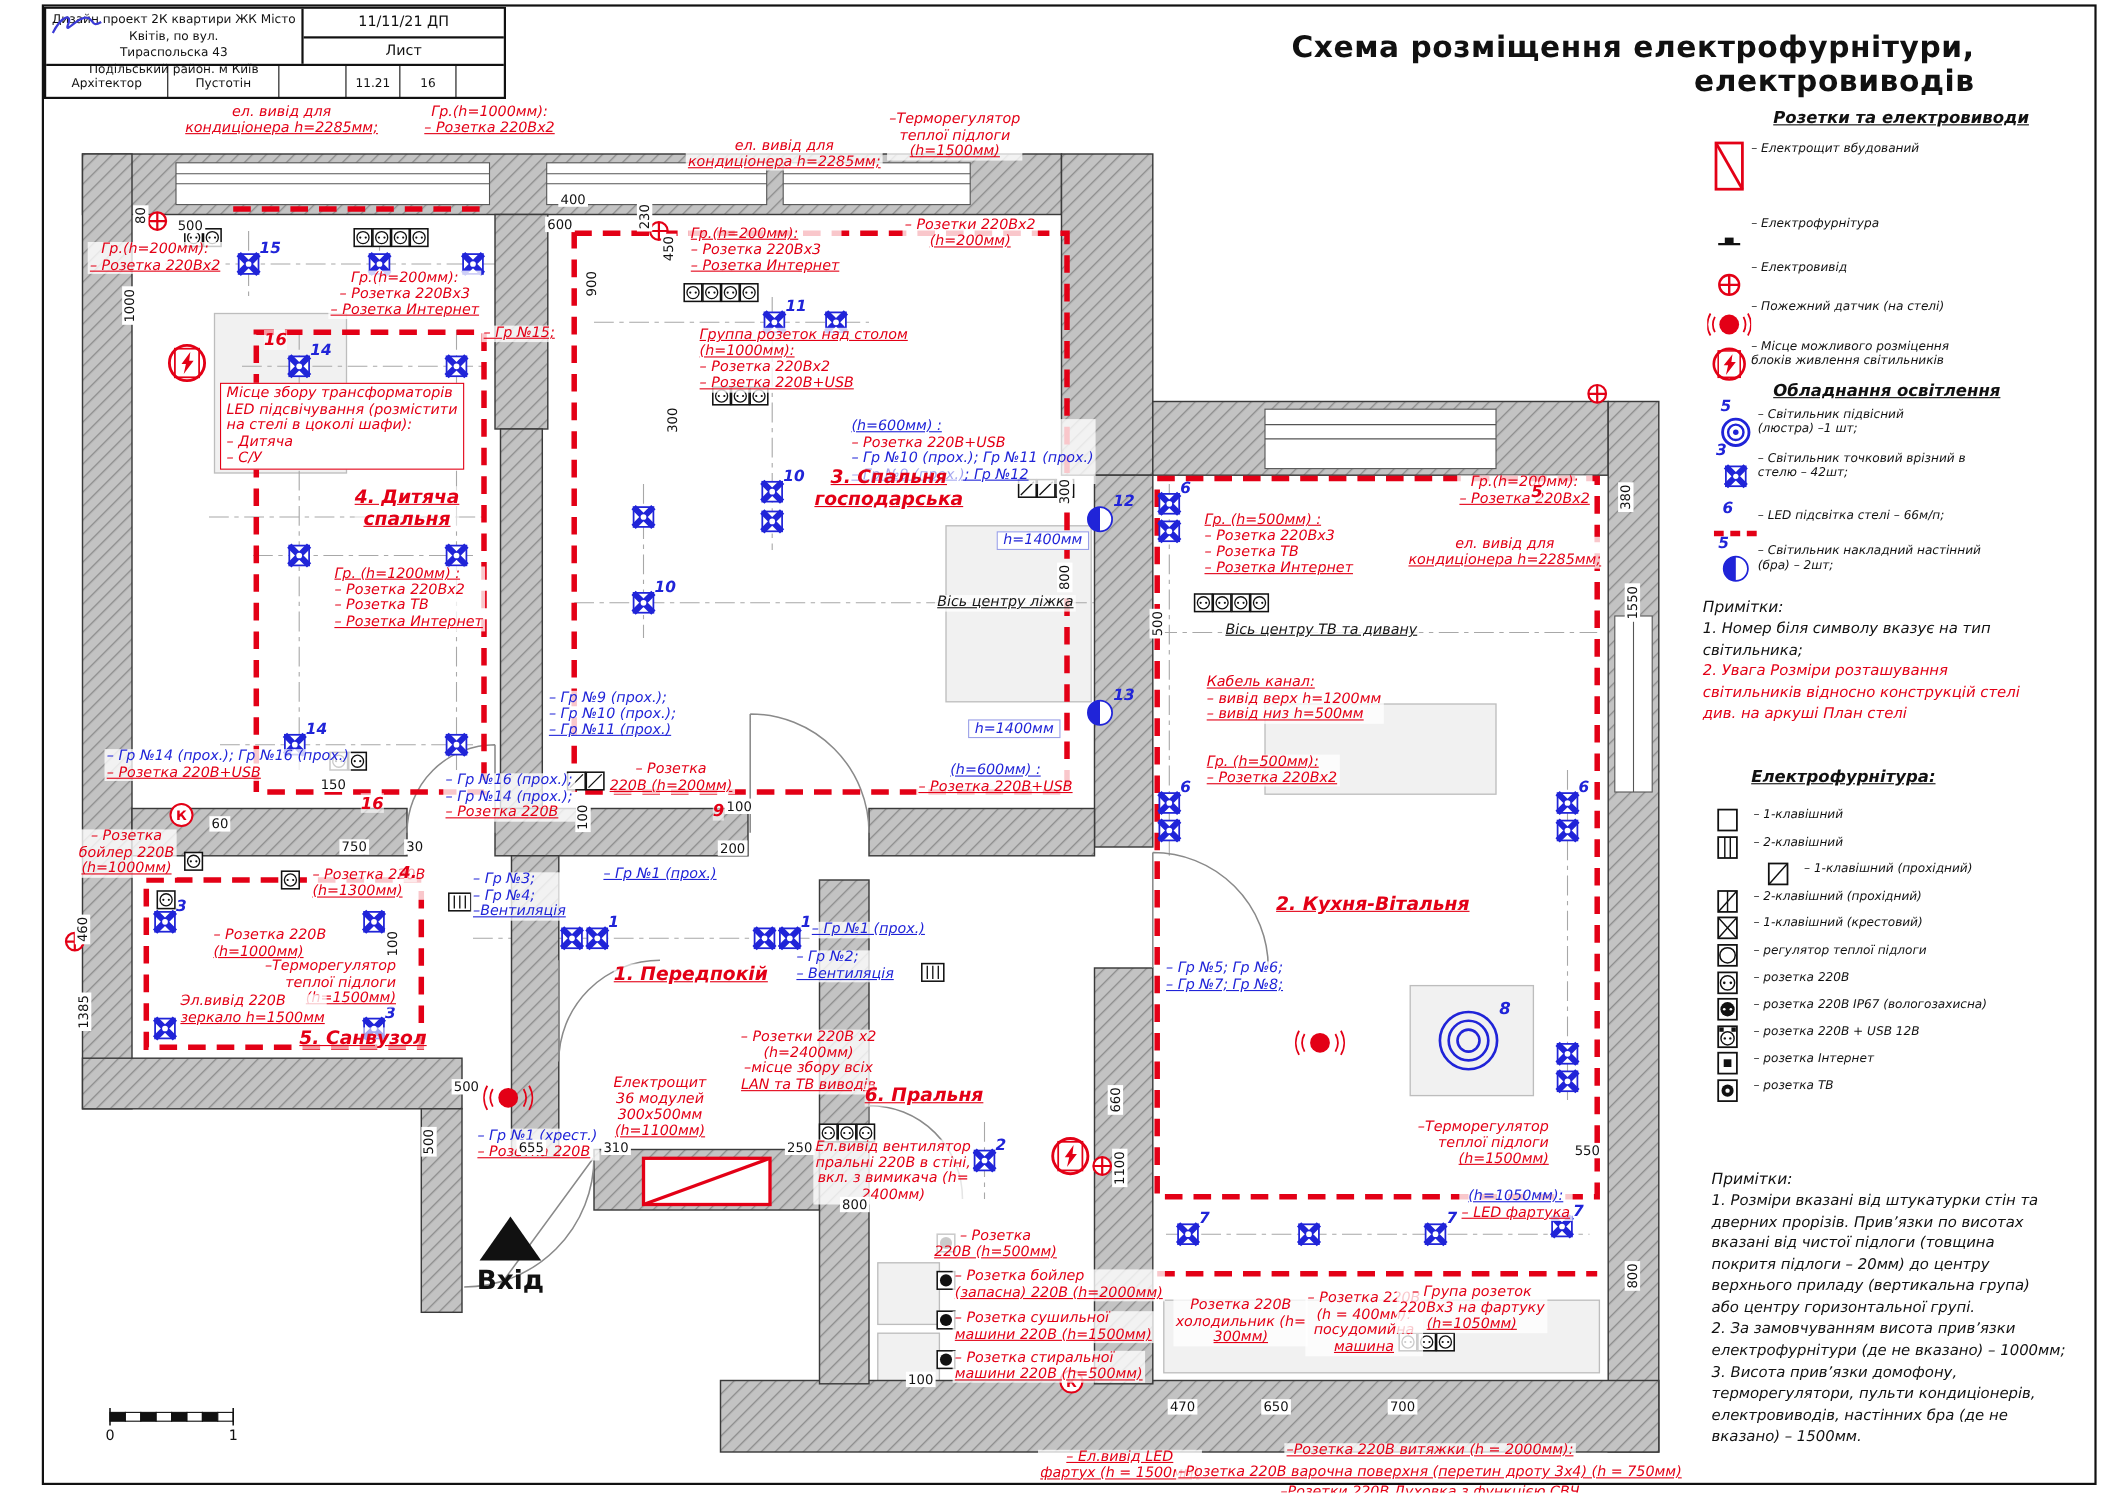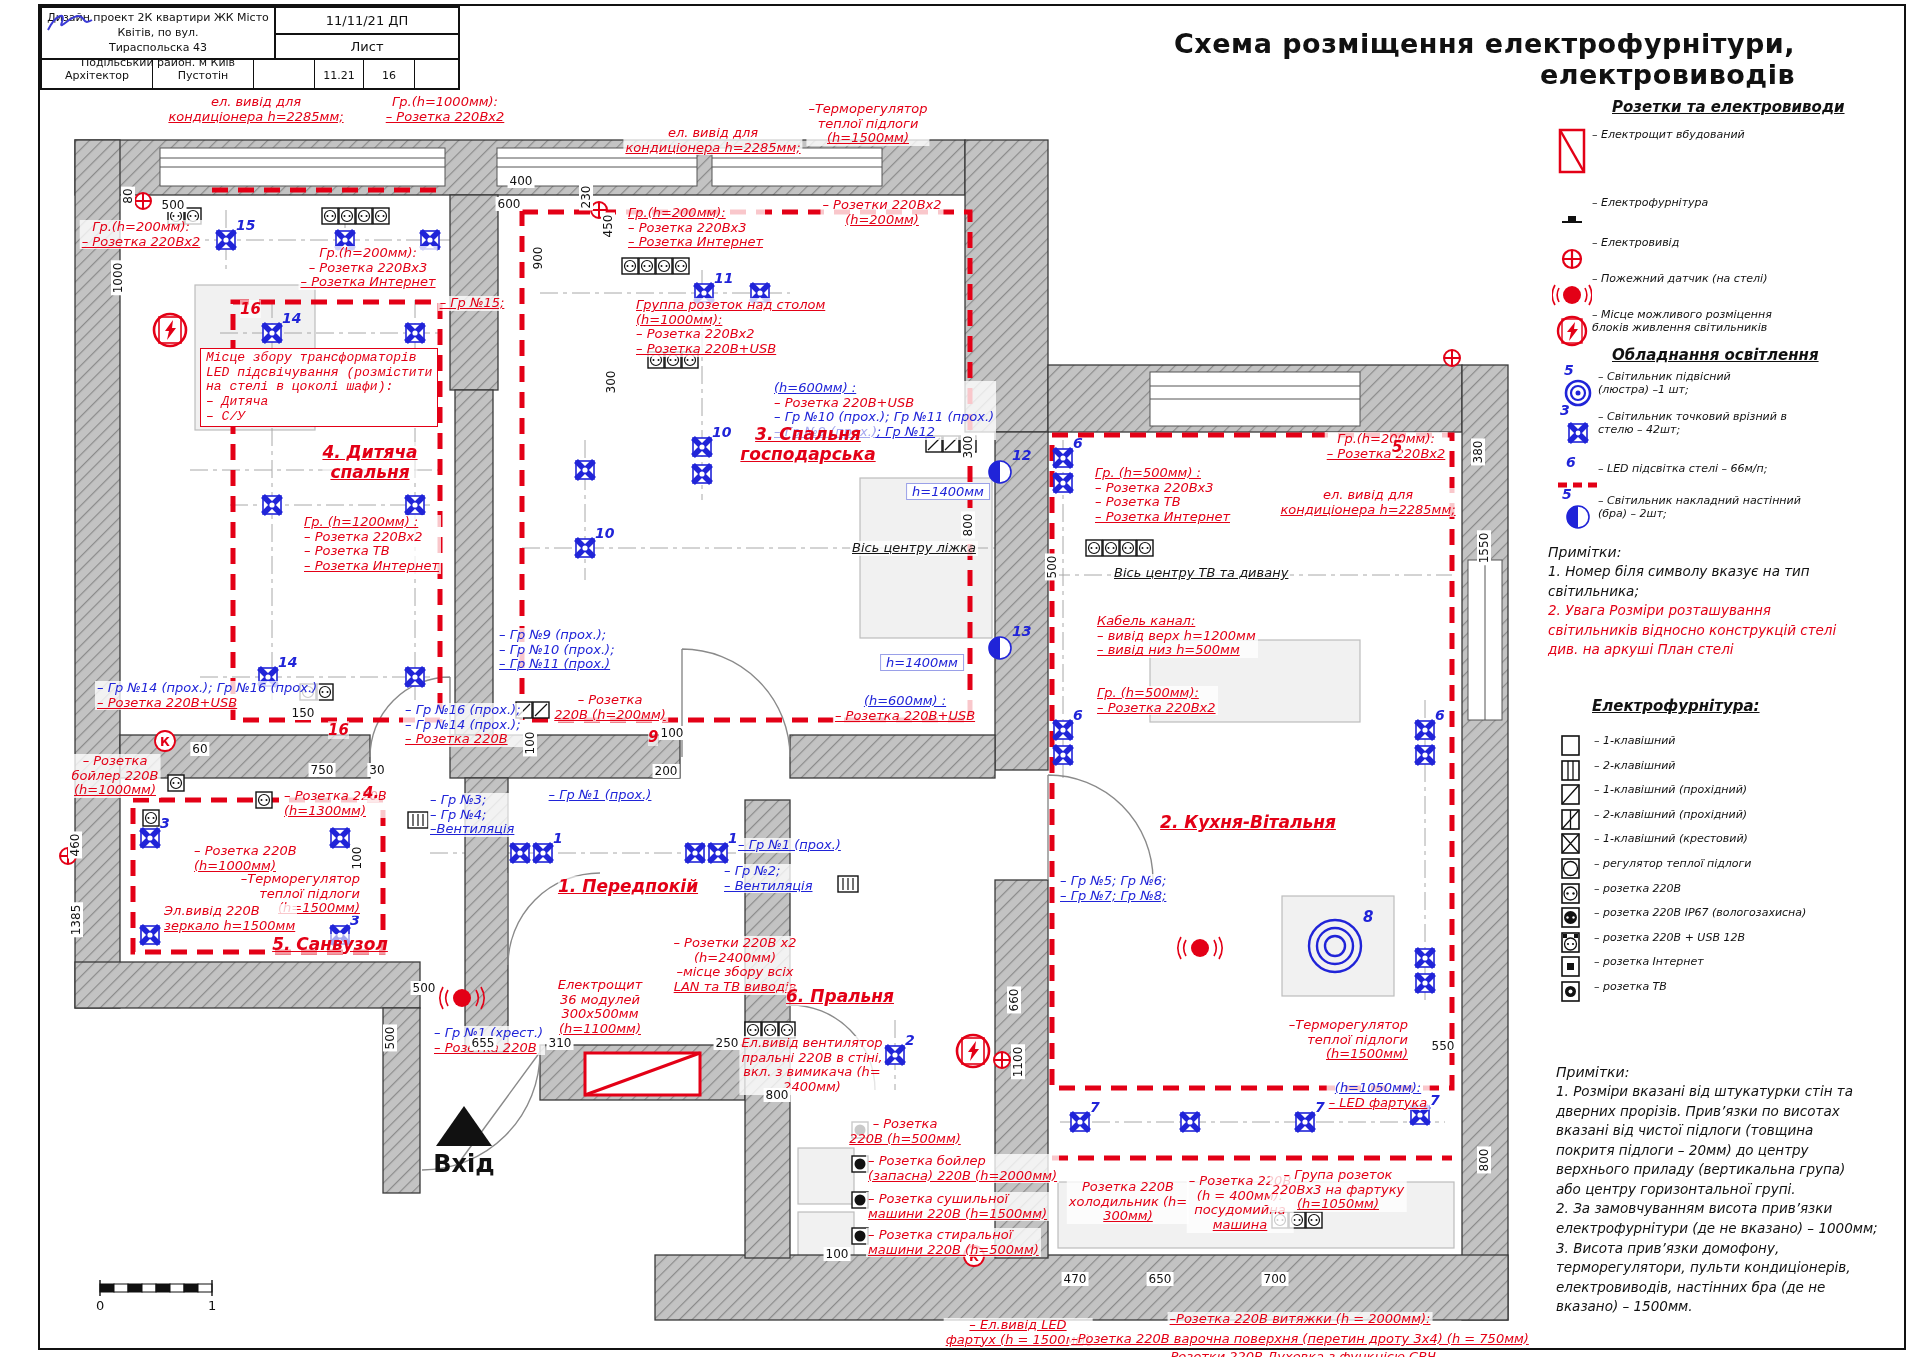--- a/index.html
+++ b/index.html
@@ -647,21 +647,21 @@
         <div class="cr u">– Розетка 220Вх2</div>
       </div>
       <div class="ann ac" style="left: 368px; top: 246px;">
         <div class="cr">Гр.(h=200мм):</div>
         <div class="cr">– Розетка 220Вх3</div>
         <div class="cr u">– Розетка Интернет</div>
       </div>
       <div class="ann ac" style="left: 472px; top: 296px;">
         <div class="cr u">– Гр №15;</div>
       </div>
-      <div class="ann bx" style="left: 200px; top: 348px; font-family: Liberation Mono, monospace;">
+      <div class="ann bx" style="left: 200px; top: 348px;">
         <div class="cr">Місце збору трансформаторів</div>
         <div class="cr">LED підсвічування (розмістити</div>
         <div class="cr">на стелі в цоколі шафи):</div>
         <div class="cr">– Дитяча</div>
         <div class="cr">– С/У</div>
       </div>
       <div class="ann" style="left: 302px; top: 515px;">
         <div class="cr u">Гр. (h=1200мм) :</div>
         <div class="cr">– Розетка 220Вх2</div>
         <div class="cr">– Розетка ТВ</div>
@@ -1070,21 +1070,21 @@
     <div class="lg-item" style="left: 1560px; top: 758.6px;">
       <span style="width:34px;flex:0 0 34px">
         <svg width="22" height="23" viewBox="0 0 22 23">
           <rect x="2" y="2" width="17" height="19" fill="#fff" stroke="#111" stroke-width="1.6"></rect>
           <line x1="8" y1="2" x2="8" y2="21" stroke="#111" stroke-width="1.3"></line>
           <line x1="13" y1="2" x2="13" y2="21" stroke="#111" stroke-width="1.3"></line>
         </svg>
       </span>
       <span class="lg-lb">– 2-клавішний</span>
     </div>
-    <div class="lg-item" style="left: 1560px; top: 783.2px; align-items: center;">
+    <div class="lg-item" style="left: 1606px; top: 783.2px; align-items: center;">
       <span style="width:34px;flex:0 0 34px">
         <svg width="22" height="23" viewBox="0 0 22 23">
           <rect x="2" y="2" width="17" height="19" fill="#fff" stroke="#111" stroke-width="1.6"></rect>
           <line x1="2" y1="21" x2="19" y2="2" stroke="#111" stroke-width="1.3"></line>
         </svg>
       </span>
       <span class="lg-lb">– 1-клавішний (прохідний)</span>
     </div>
     <div class="lg-item" style="left: 1560px; top: 807.8px;">
       <span style="width:34px;flex:0 0 34px">

